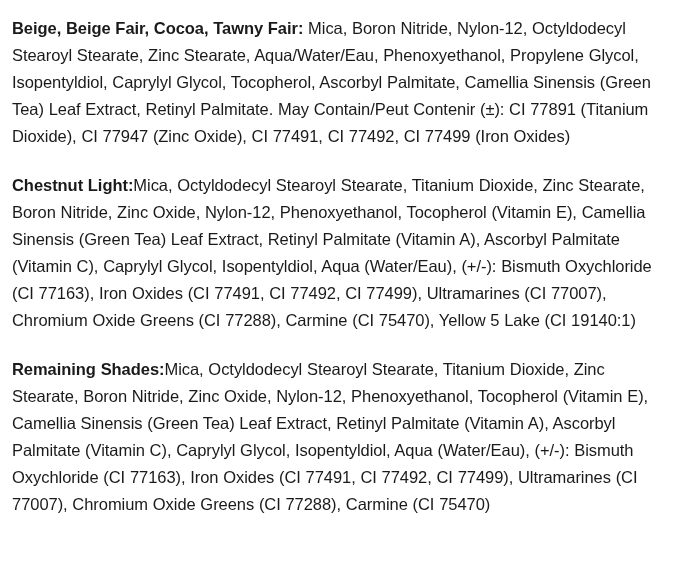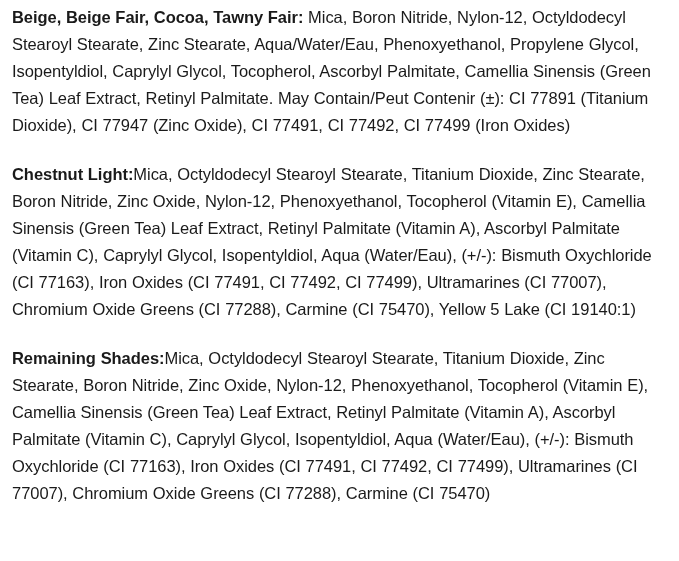--- a/index.html
+++ b/index.html
@@ -11,21 +11,21 @@
     width: 679px;
     height: 561px;
     font-family: "Liberation Sans", sans-serif;
     color: #1a1a1a;
     -webkit-font-smoothing: antialiased;
   }
   .page {
     box-sizing: border-box;
     width: 679px;
     height: 496px;
-    padding: 4px 12px 0 12px;
+    padding: 15px 12px 0 12px;
     background: #ffffff;
   }
   .para {
     font-size: 16.5px;
     line-height: 27px;
     letter-spacing: -0.05px;
     margin: 0 0 22px 0;
     text-align: left;
     word-spacing: 0.2px;
   }

